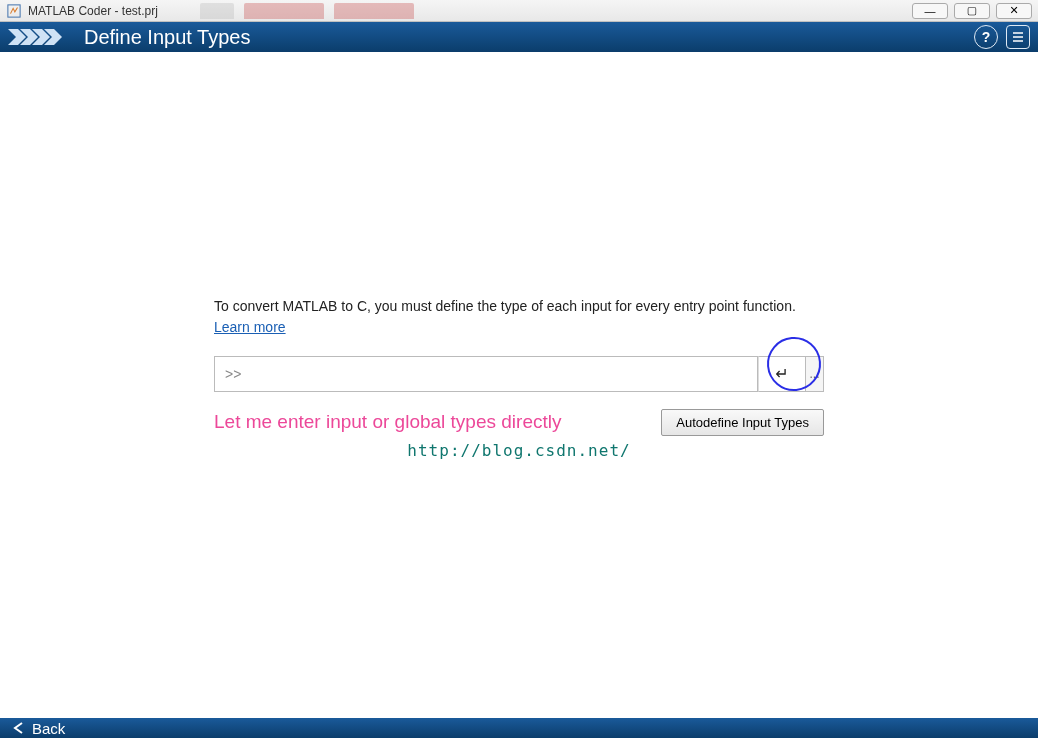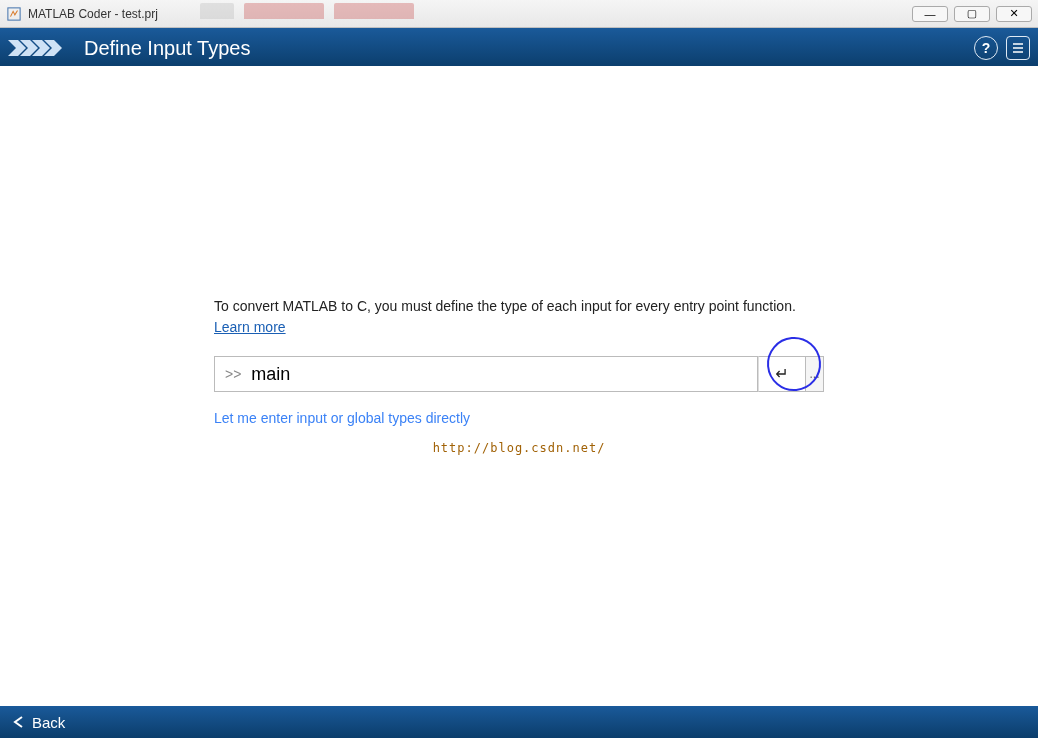--- a/index.html
+++ b/index.html
@@ -5,21 +5,21 @@
     * { box-sizing: border-box; margin: 0; padding: 0; }
     body {
       font-family: "Segoe UI", Arial, sans-serif;
       background: #fff;
       width: 1038px;
       height: 738px;
       overflow: hidden;
       position: relative;
     }
     .titlebar {
-      height: 28px;
+      height: 22px;
       background: linear-gradient(#f5f5f5, #e8e8e8);
       border-bottom: 1px solid #c0c0c0;
       display: flex;
       align-items: center;
       padding: 0 6px;
       font-size: 12px;
     }
     .titlebar .app-icon {
       width: 16px; height: 16px; margin-right: 6px;
       display:flex; align-items:center; justify-content:center;
@@ -34,21 +34,21 @@
     .win-btn {
       width: 36px; height: 16px;
       border: 1px solid #aaa;
       border-radius: 3px;
       background: #f7f7f7;
       display:flex; align-items:center; justify-content:center;
       font-size:11px;
       cursor:pointer;
     }
     .header {
-      height: 40px;
+      height: 30px;
       background: linear-gradient(#1a5a9a, #0b3d6b);
       display:flex;
       align-items:center;
       color:#fff;
       padding: 0 8px;
     }
     .header .arrows {
       display:flex; align-items:center; margin-right:20px;
     }
     .page-title {
@@ -139,46 +139,46 @@
       pointer-events:none;
       transform: rotate(-5deg);
     }
     .below-row {
       display:flex;
       justify-content:space-between;
       align-items:center;
       margin-top:16px;
     }
     .direct-link {
-      color:#3b82f6;
-      font-size:14px;
+      color:#ec4899;
+      font-size:19px;
       cursor:pointer;
     }
     .auto-btn {
       background: linear-gradient(#f9f9f9,#e6e6e6);
       border:1px solid #999;
       padding:5px 14px;
       font-size:13px;
       cursor:pointer;
       border-radius:2px;
     }
     .watermark {
       position:absolute;
       left:50%; top:375px;
       transform:translateX(-50%);
-      color:#a16207;
-      font-size:12px;
+      color:#0f766e;
+      font-size:16px;
       font-family: monospace;
       letter-spacing:1px;
       pointer-events:none;
     }
     .footer {
       position:absolute;
       bottom:0; left:0; right:0;
-      height:32px;
+      height:20px;
       background: linear-gradient(#1a5a9a, #0b3d6b);
       display:flex;
       align-items:center;
       color:#fff;
       padding:0 12px;
       font-size:15px;
     }
     .back-btn {
       display:flex; align-items:center; gap:8px;
       cursor:pointer;
@@ -243,32 +243,32 @@
 
 <div class="content">
   <div class="watermark">http://blog.csdn.net/</div>
   <div class="center-block">
     <p>
       <span>To convert MATLAB to C, you must define the type of each input for every entry point function. </span><span class="link">Learn more</span>
     </p>
     <div class="input-row">
       <div class="prompt-box">
         <span class="caret">&gt;&gt;</span>
-        <input class="input-field" value="main" style="">
       </div>
       <div class="enter-btn">
         <span>↵</span>
       </div>
       <div class="ellipsis-btn">
         <span>...</span>
       </div>
       <div class="circle-annot"></div>
     </div>
     <div class="below-row">
       <span class="direct-link">Let me enter input or global types directly</span>
+      <button class="auto-btn">Autodefine Input Types</button>
     </div>
   </div>
 </div>
 
 <div class="footer">
   <div class="back-btn">
     <svg width="12" height="14" viewBox="0 0 12 14">
         <path d="M10 2 L3 7 L10 12" stroke="#fff" stroke-width="2" fill="none"></path>
       </svg>
     <span>Back</span>

